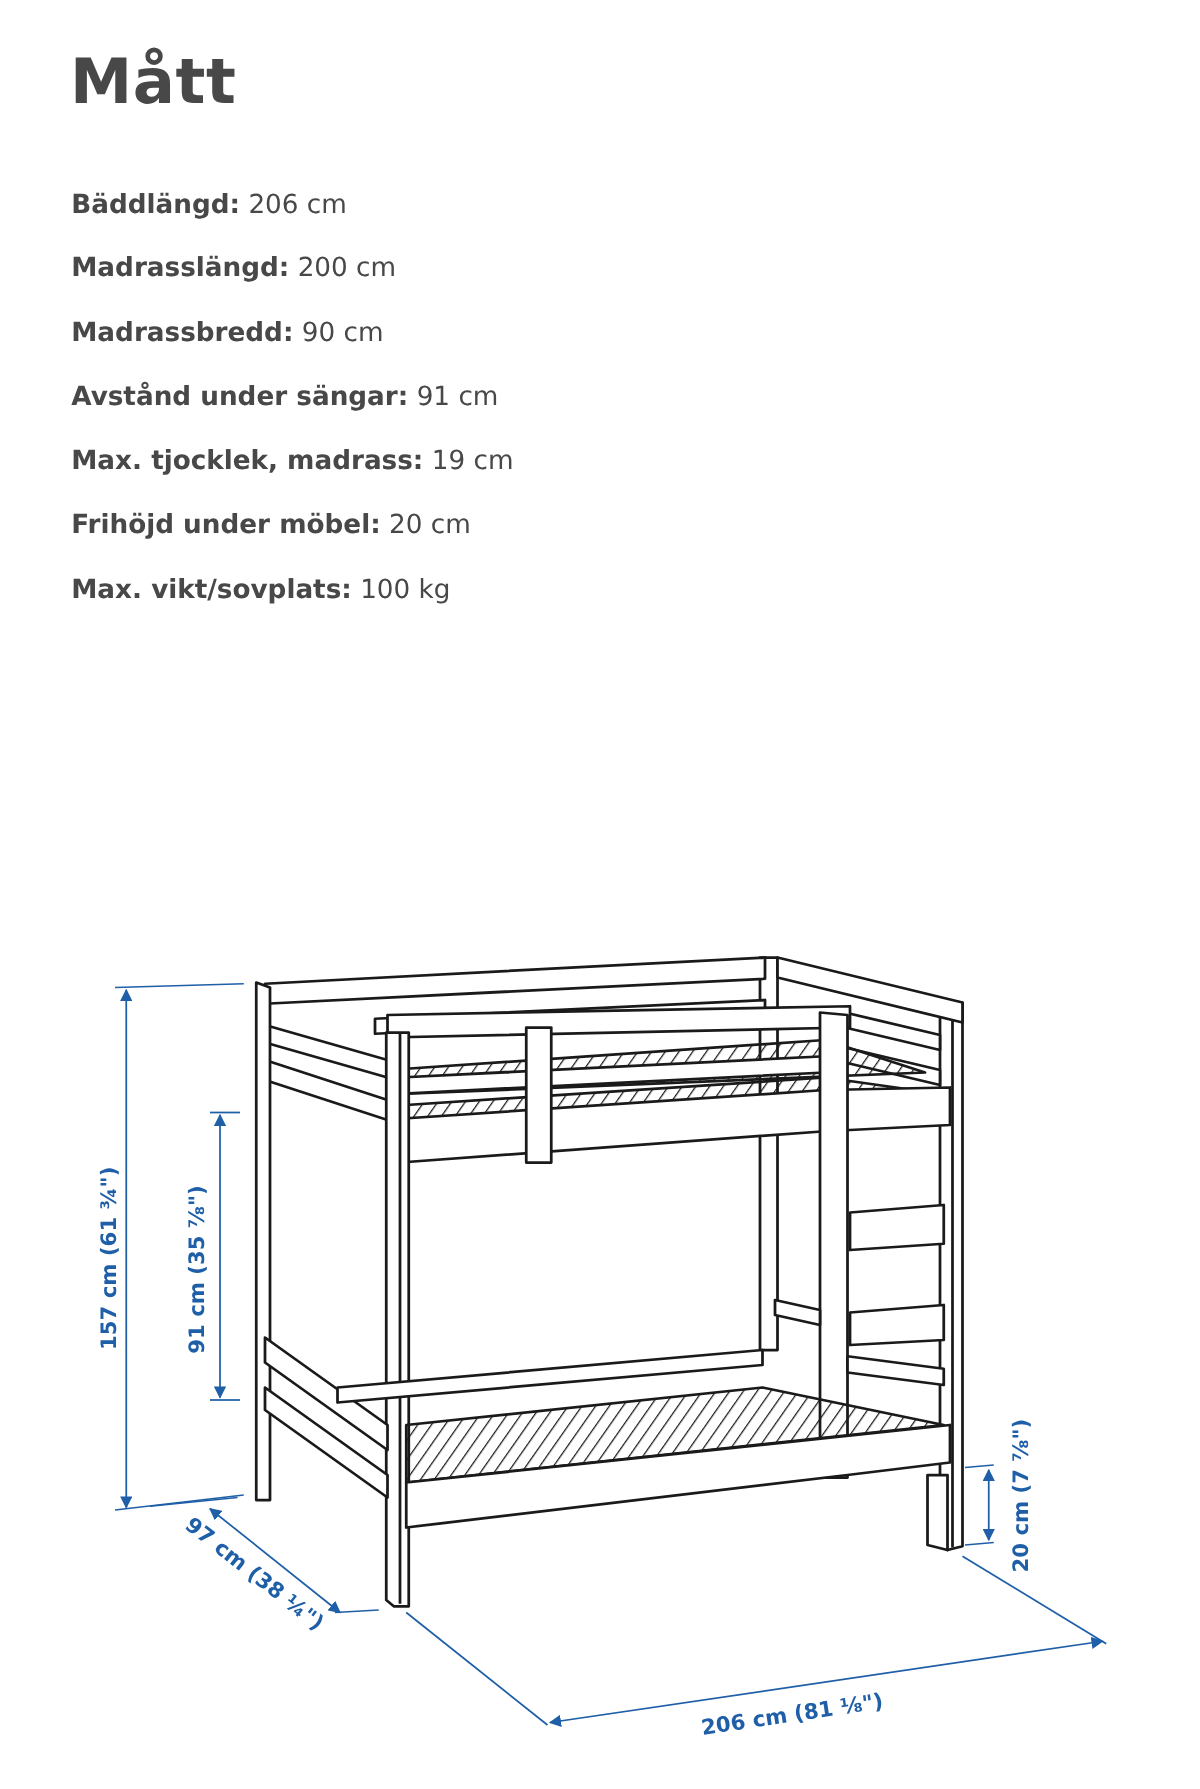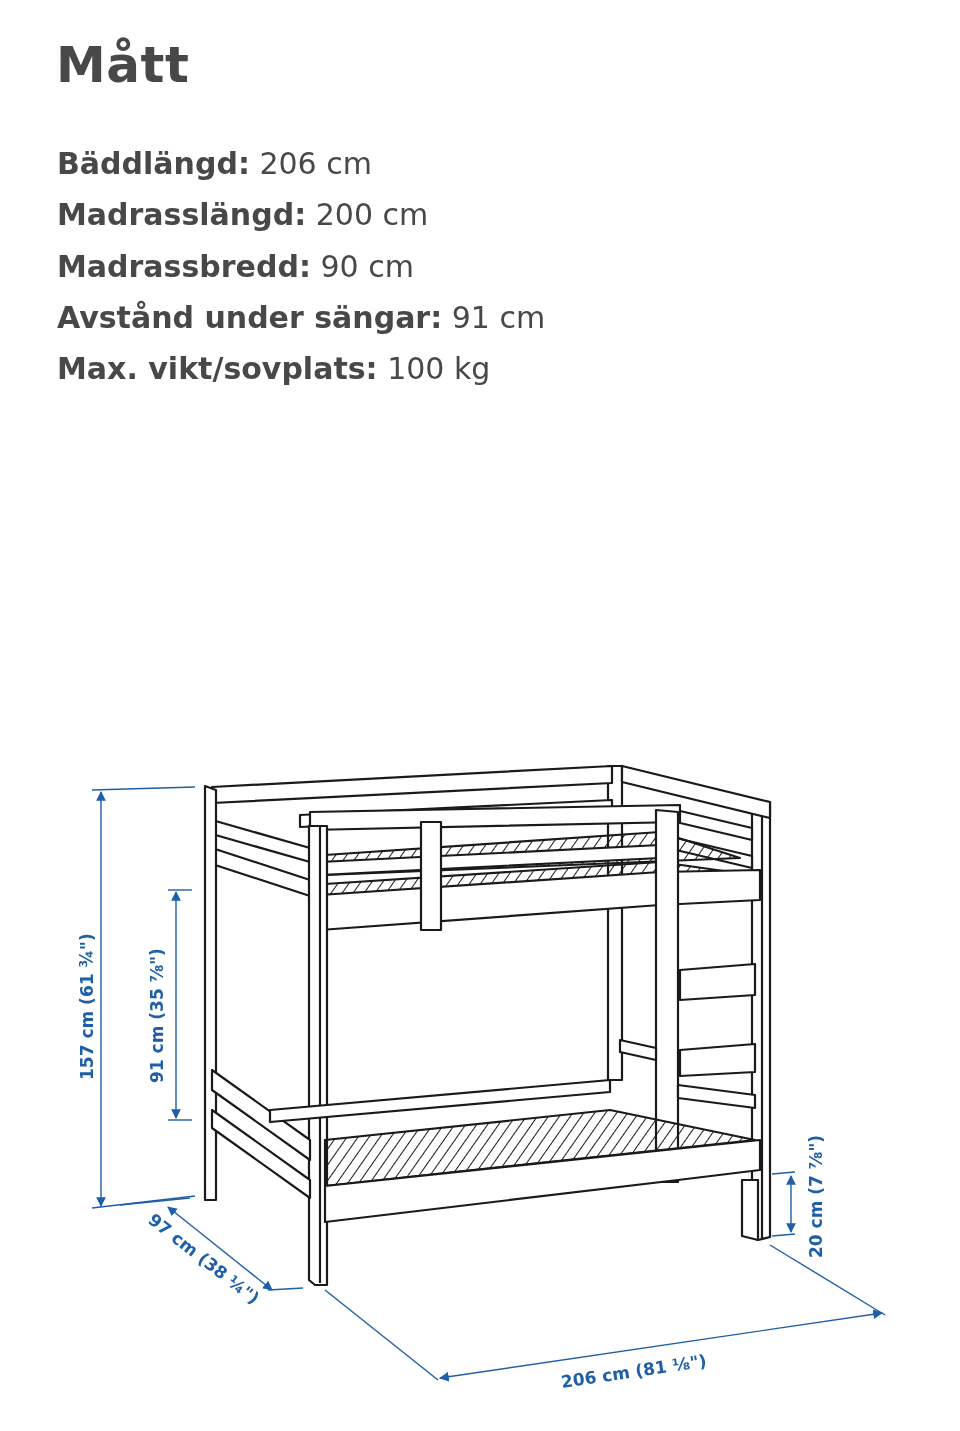--- a/index.html
+++ b/index.html
@@ -1,37 +1,39 @@
 <!DOCTYPE html>
 <html><head>
   <meta charset="utf-8">
   <style>
     html, body { margin: 0; padding: 0; background: #ffffff; }
     body { width: 960px; height: 1431px; position: relative; overflow: hidden;
            font-family: "DejaVu Sans", "Liberation Sans", sans-serif; color: #484848; }
     .title { position: absolute; left: 56px; top: 36px; margin: 0;
              font-size: 50px; font-weight: bold; color: #484848; letter-spacing: 0.5px; }
     .specs { position: absolute; left: 57px; top: 138px; margin: 0; padding: 0; list-style: none; }
-    .spec { font-size: 30px; line-height: 51.3px; white-space: nowrap; color: #484848; }
+    .spec { font-size: 21px; line-height: 51.3px; white-space: nowrap; color: #484848; }
     .spec .k { font-weight: bold; }
     .spec .v { font-weight: normal; }
     .diagram { position: absolute; left: 0; top: 740px; width: 960px; height: 691px; }
     .dimtext { font-family: "DejaVu Sans", "Liberation Sans", sans-serif; font-weight: bold;
                font-size: 17px; fill: #1f5fa8; }
   </style>
 </head>
 <body>
 
 <h1 class="title">Mått</h1>
 
 <ul class="specs">
   <li class="spec"><span class="k">Bäddlängd:</span> <span class="v">206 cm</span></li>
   <li class="spec"><span class="k">Madrasslängd:</span> <span class="v">200 cm</span></li>
   <li class="spec"><span class="k">Madrassbredd:</span> <span class="v">90 cm</span></li>
   <li class="spec"><span class="k">Avstånd under sängar:</span> <span class="v">91 cm</span></li>
+  <li class="spec"><span class="k">Max. tjocklek, madrass:</span> <span class="v">19 cm</span></li>
+  <li class="spec"><span class="k">Frihöjd under möbel:</span> <span class="v">20 cm</span></li>
   <li class="spec"><span class="k">Max. vikt/sovplats:</span> <span class="v">100 kg</span></li>
 </ul>
 
 <div class="diagram">
   <svg width="960" height="691" viewBox="0 740 960 691" xmlns="http://www.w3.org/2000/svg">
     <defs>
       <marker id="arr" viewBox="0 0 10 10" refX="9" refY="5" markerWidth="7" markerHeight="7" orient="auto-start-reverse">
         <path d="M0,0 L10,5 L0,10 z" fill="#1f5fa8"></path>
       </marker>
       <pattern id="slats" width="9" height="9" patternUnits="userSpaceOnUse" patternTransform="rotate(35)">

